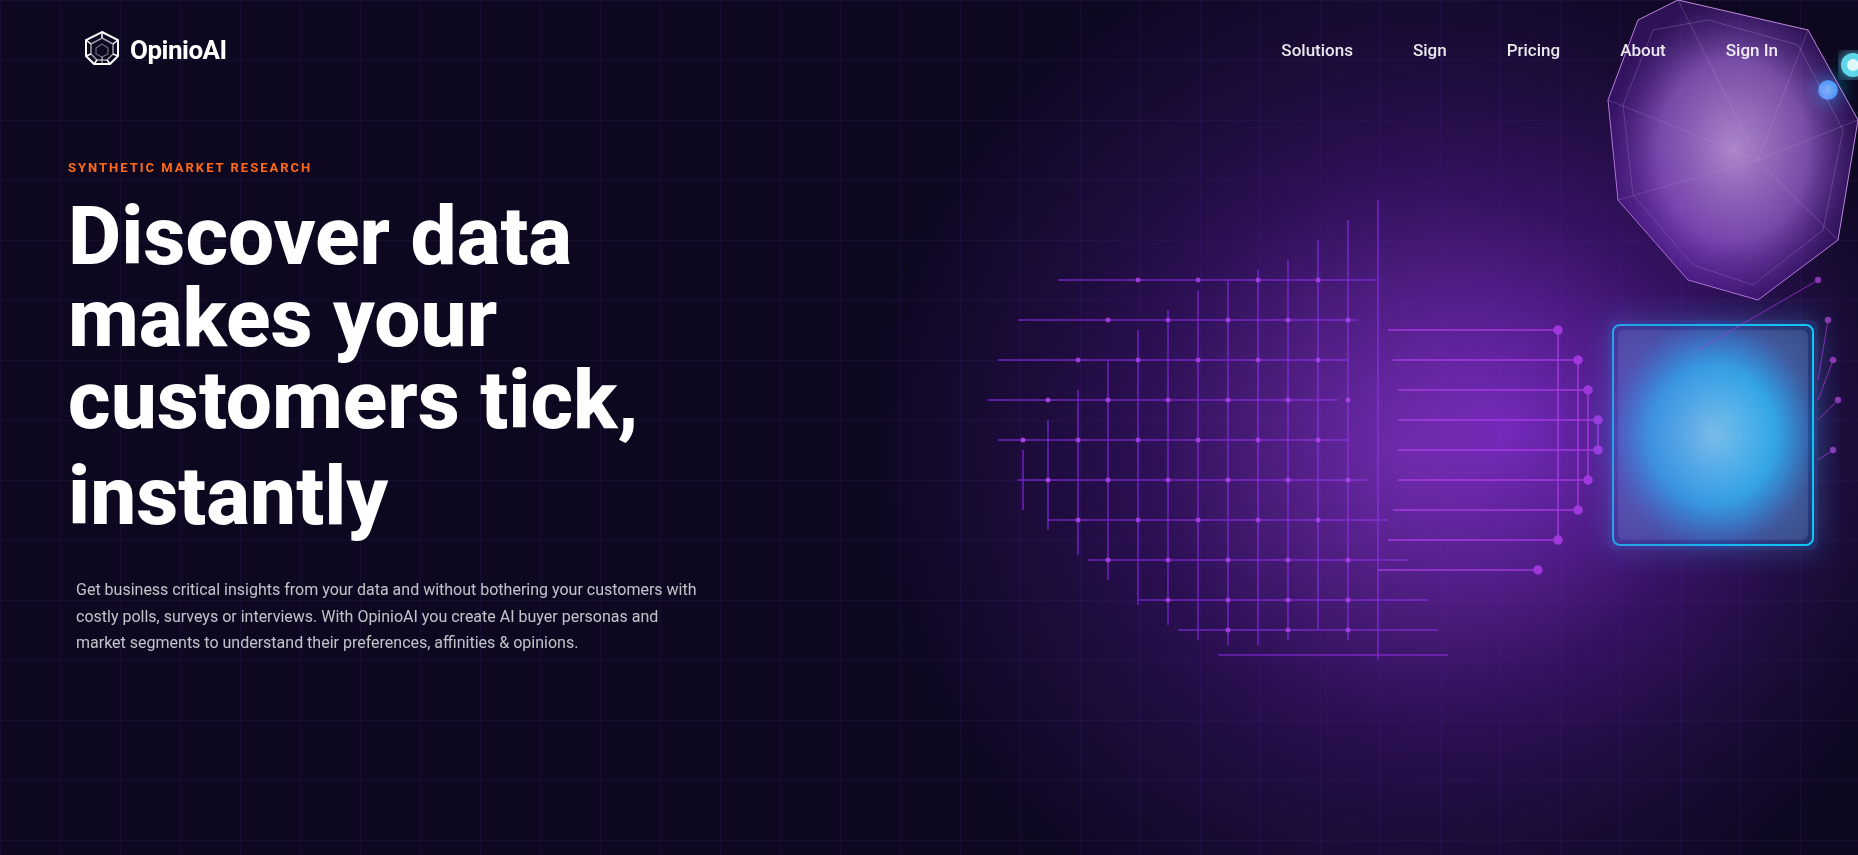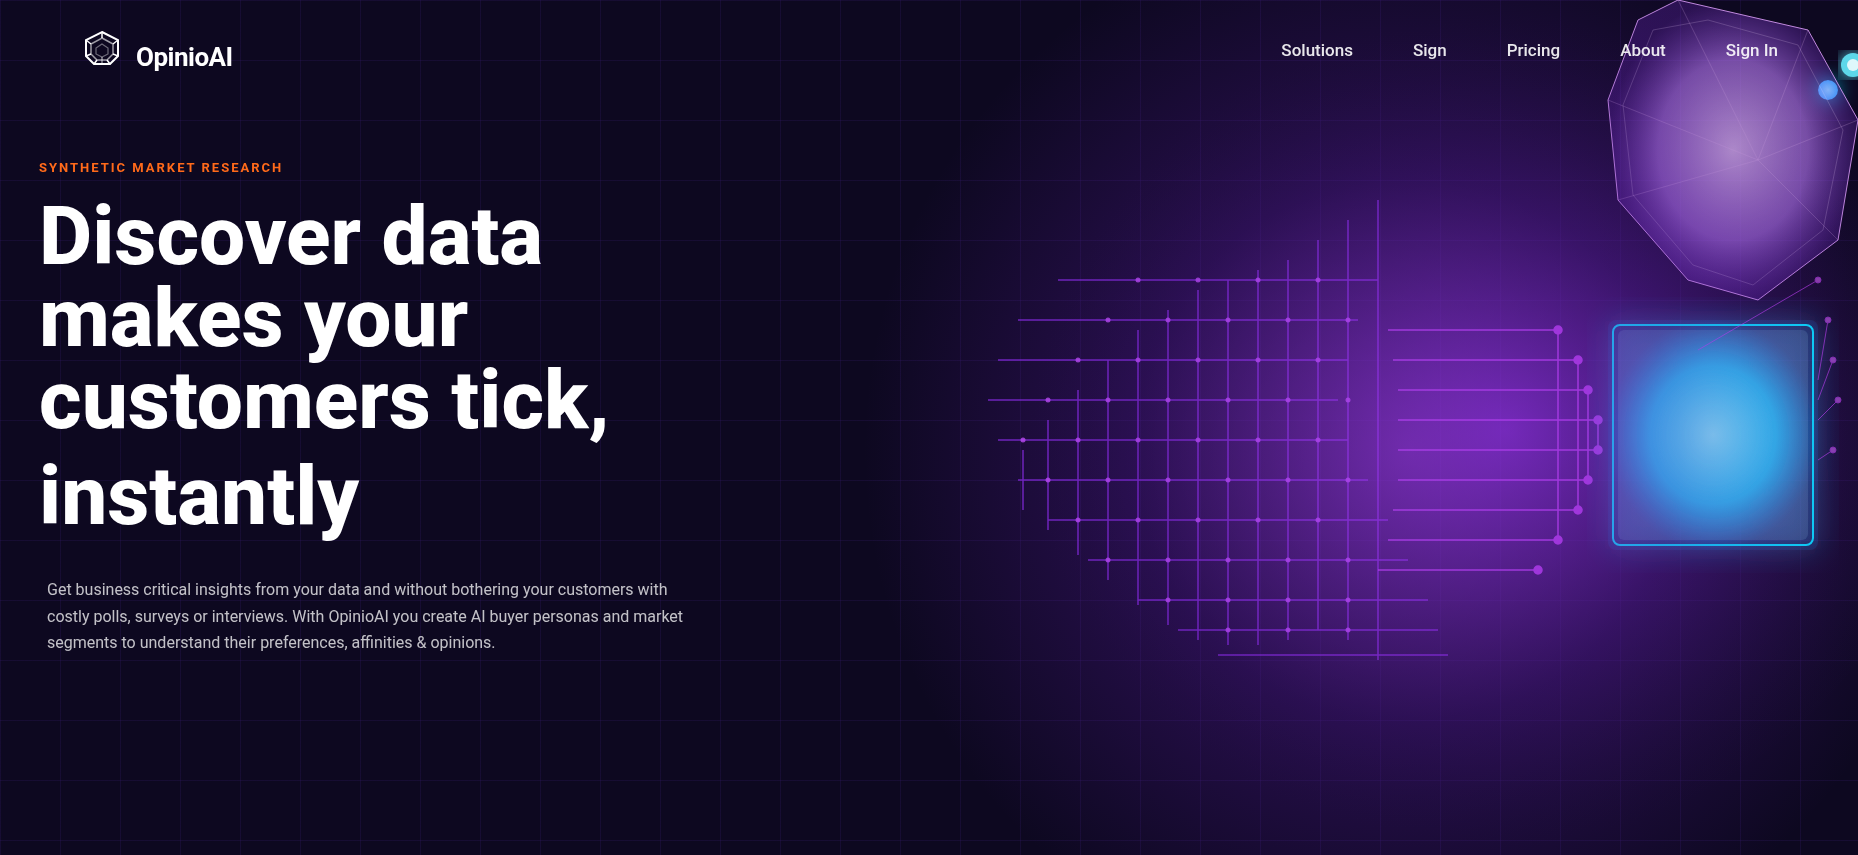--- a/index.html
+++ b/index.html
@@ -49,22 +49,22 @@
       position: relative;
       z-index: 10;
       display: flex;
       align-items: center;
       justify-content: space-between;
       padding: 28px 80px;
     }
 
     .logo {
       display: flex;
-      align-items: flex-end;
-      gap: 12px;
+      align-items: center;
+      gap: 6px;
       text-decoration: none;
       color: white;
     }
 
     .logo-icon {
       width: 44px;
       height: 44px;
     }
 
     .logo-text {
@@ -86,21 +86,21 @@
       text-decoration: none;
       font-size: 17px;
       font-weight: 500;
       opacity: 0.9;
     }
 
     
     .hero-content {
       position: relative;
       z-index: 10;
-      padding: 60px 39px;
+      padding: 60px 68px;
       max-width: 780px;
     }
 
     .subtitle-label {
       font-size: 13px;
       font-weight: 700;
       letter-spacing: 2px;
       color: #ff6a1a;
       text-transform: uppercase;
       margin-bottom: 20px;

